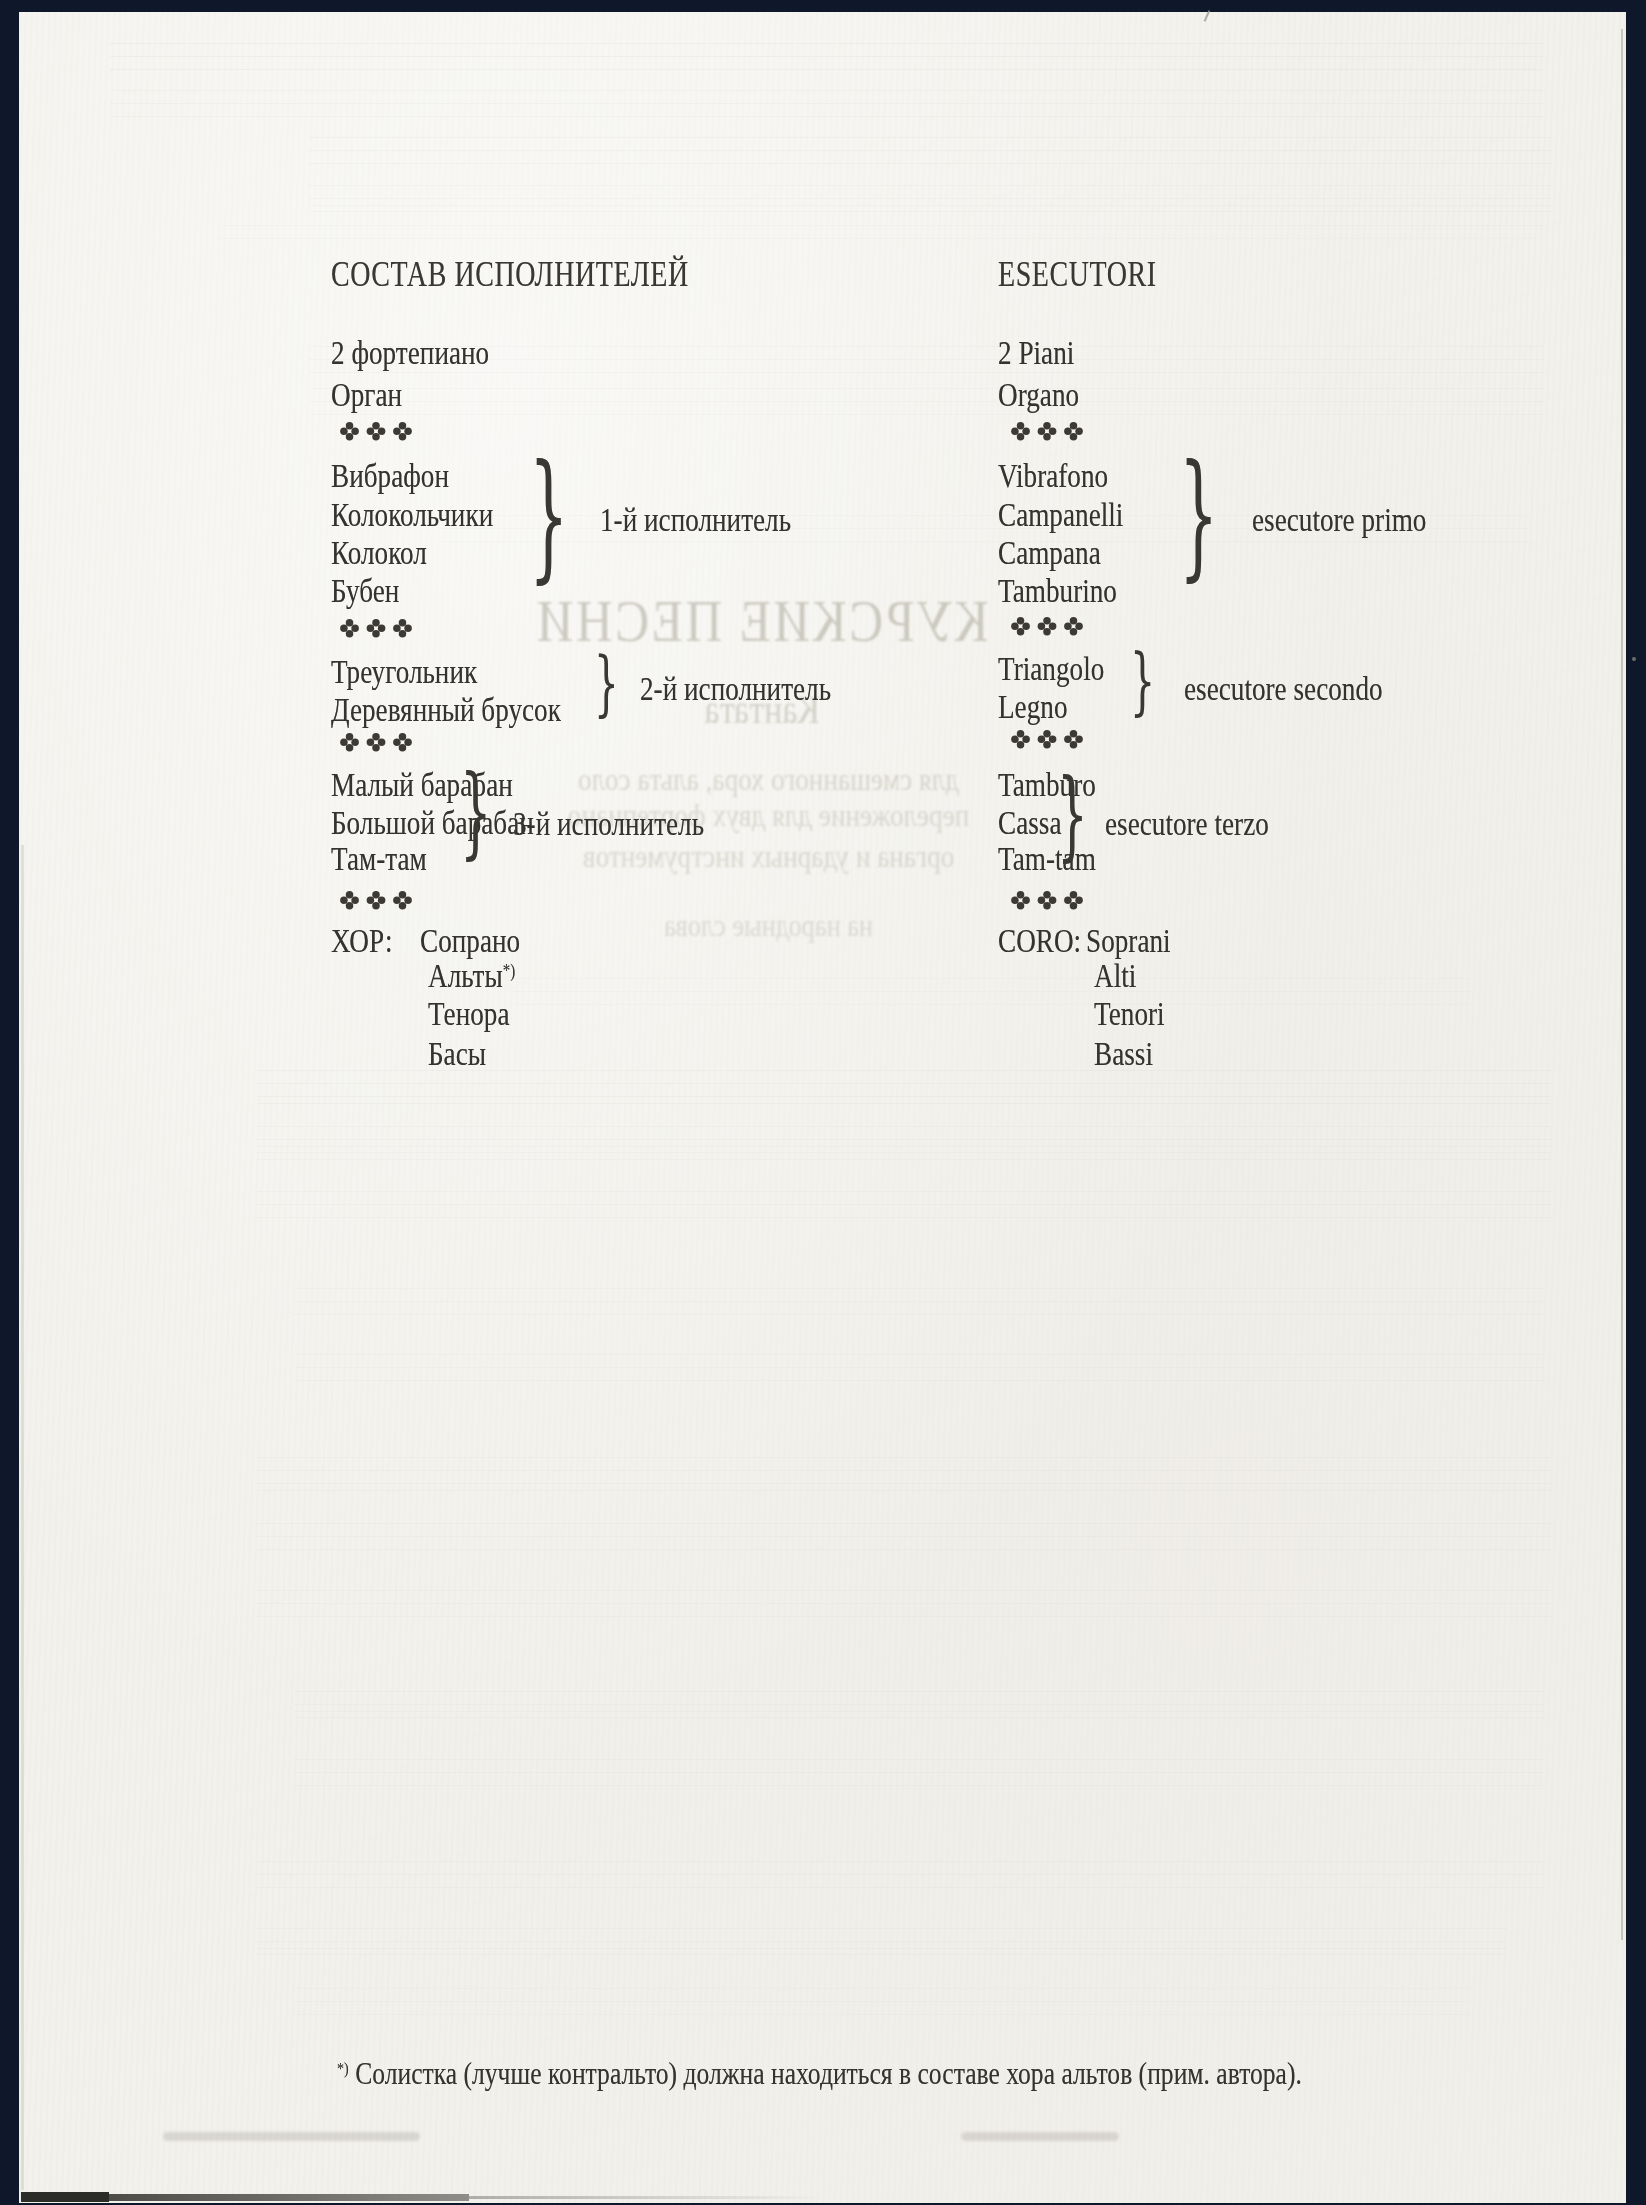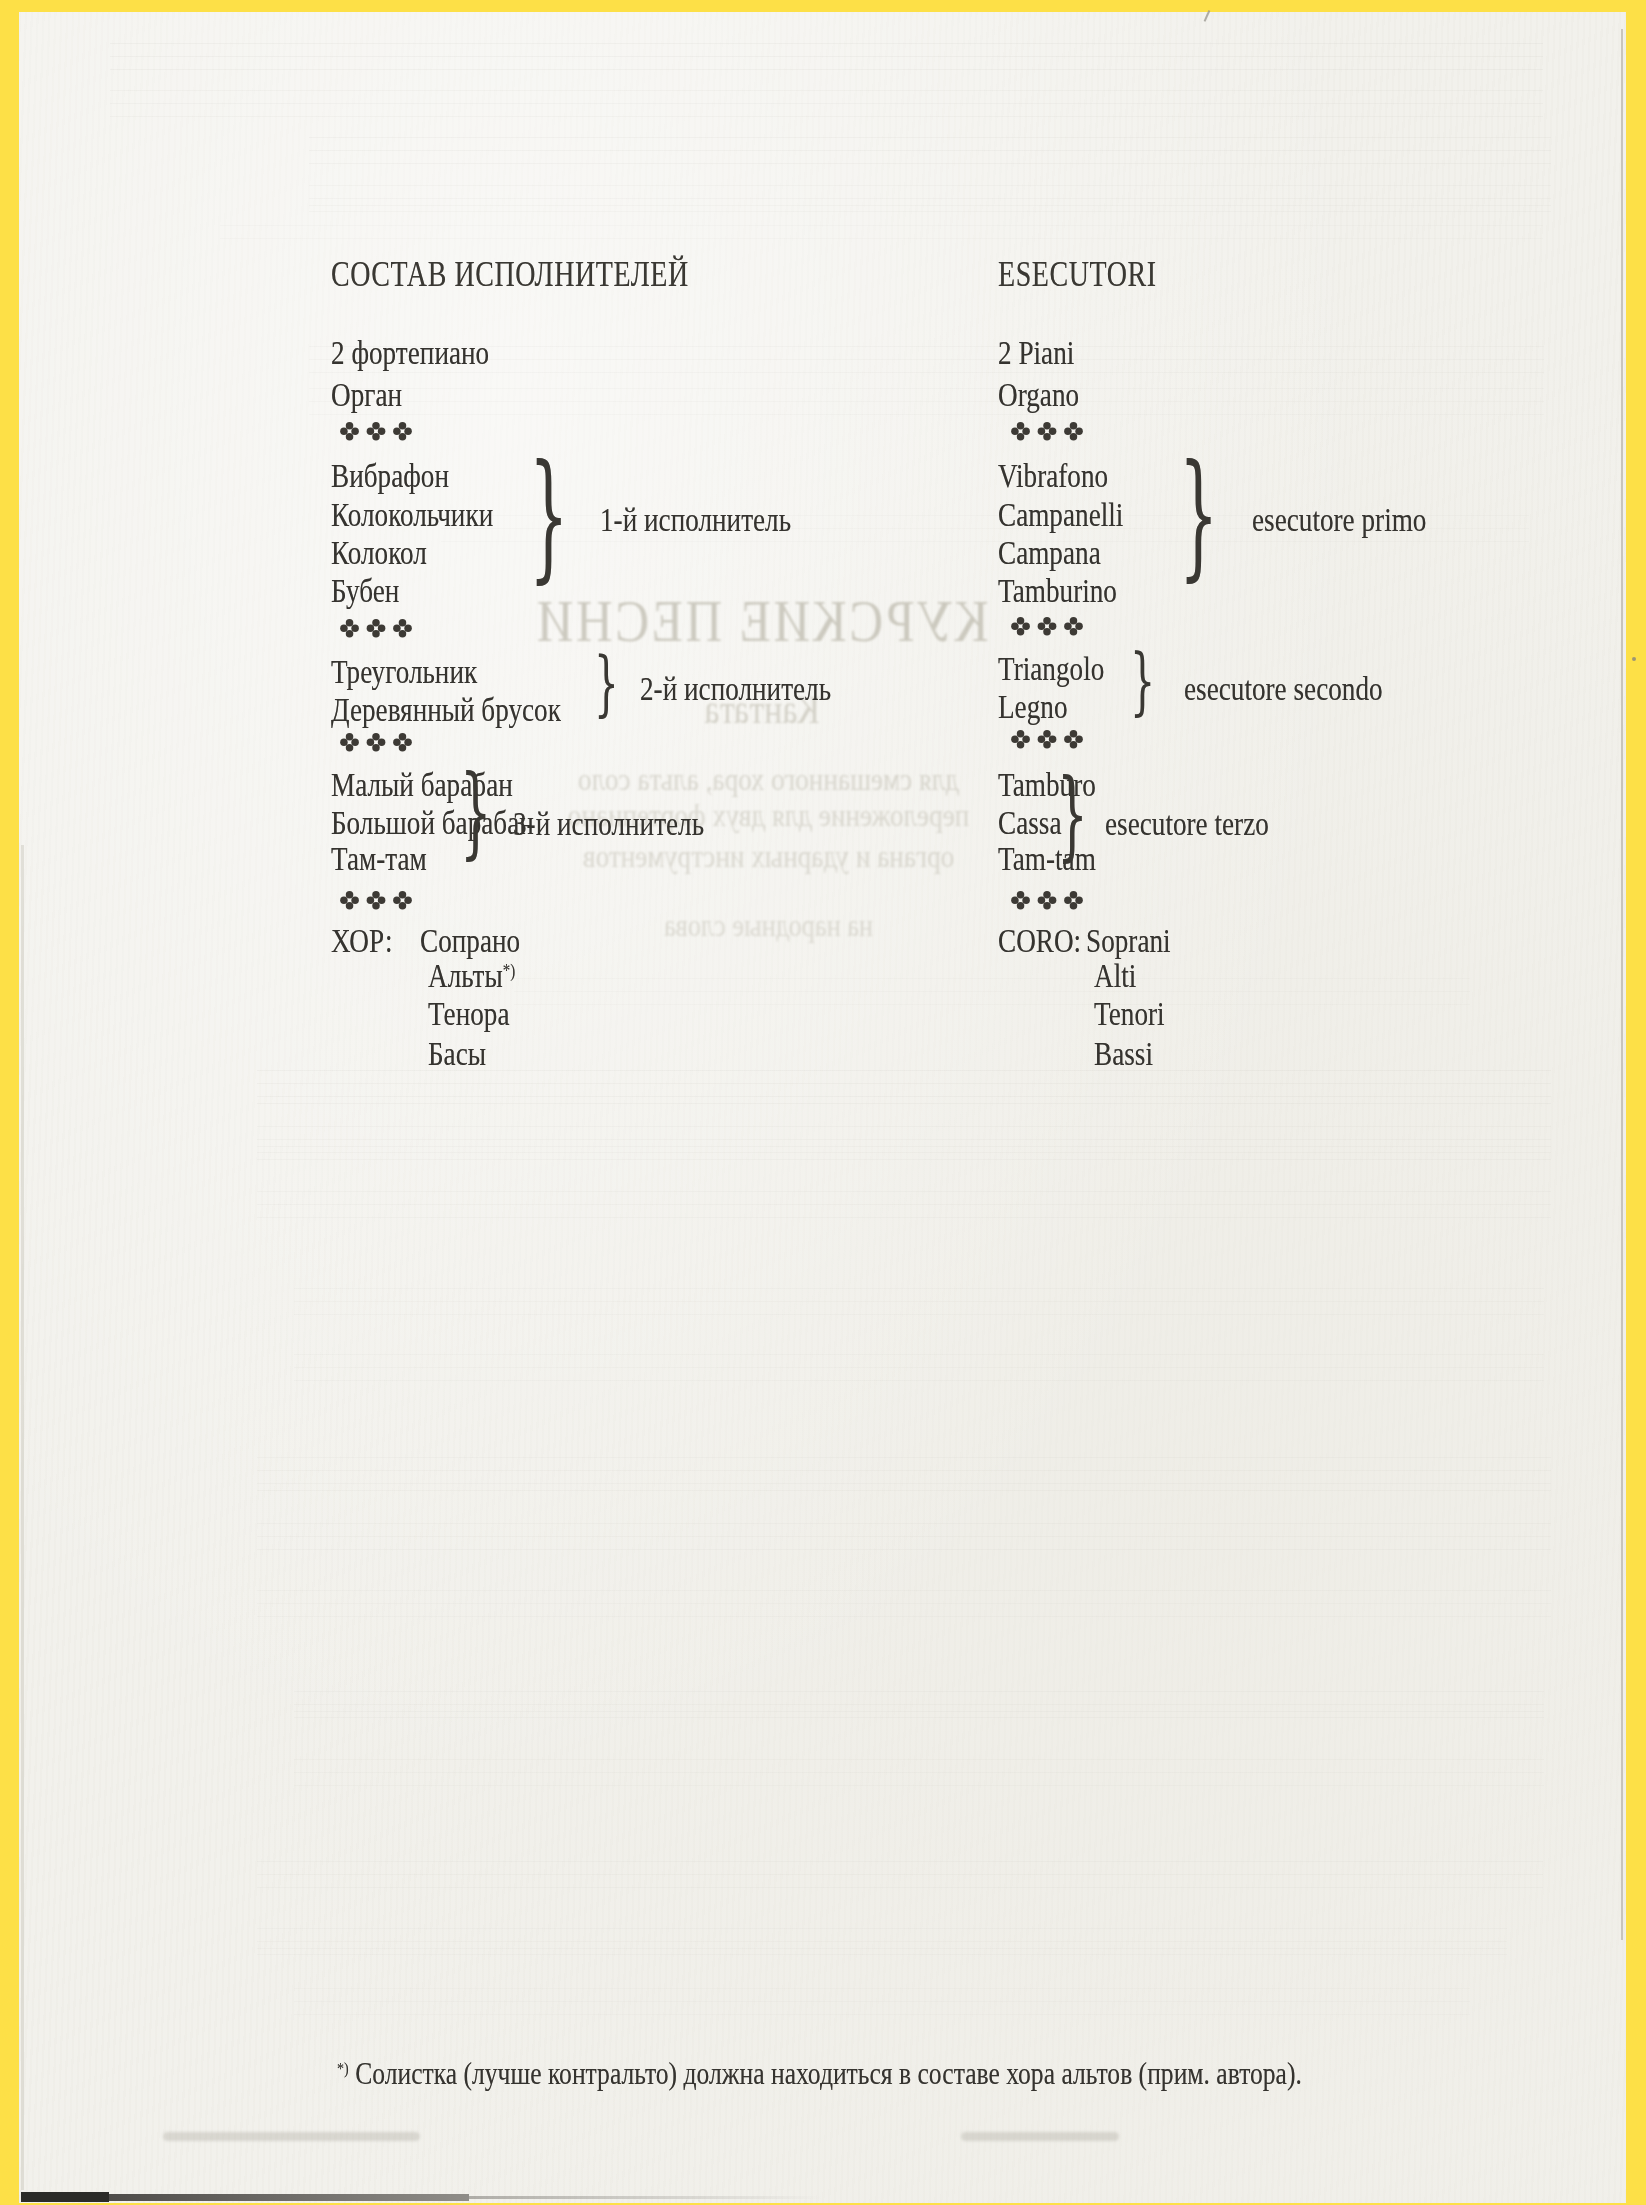--- a/index.html
+++ b/index.html
@@ -1,16 +1,16 @@
 <!DOCTYPE html>
 <html style="font-size:11.8px"><head>
 <meta charset="utf-8">
 <style>
   html,body{margin:0;padding:0;background:#fff;}
-  #root{position:relative;width:1647px;height:2205px;background:#fde047;overflow:hidden;
+  #root{position:relative;width:1647px;height:2205px;background:#0f172a;overflow:hidden;
         font-family:"Liberation Serif",serif;text-decoration:underline;}
   
   #paper{position:absolute;left:19px;top:11.8px;width:1607px;height:2191px;
          background-color:#f2f1ec;
          background-image:
            radial-gradient(ellipse at 30% 18%, rgba(255,255,255,.55), rgba(255,255,255,0) 55%),
            radial-gradient(ellipse at 75% 70%, rgba(235,233,225,.5), rgba(235,233,225,0) 60%),
            repeating-linear-gradient(92deg, rgba(210,206,194,.08) 0 2.2px, rgba(255,255,255,0) 2.2px 5.9px);
   }
   

